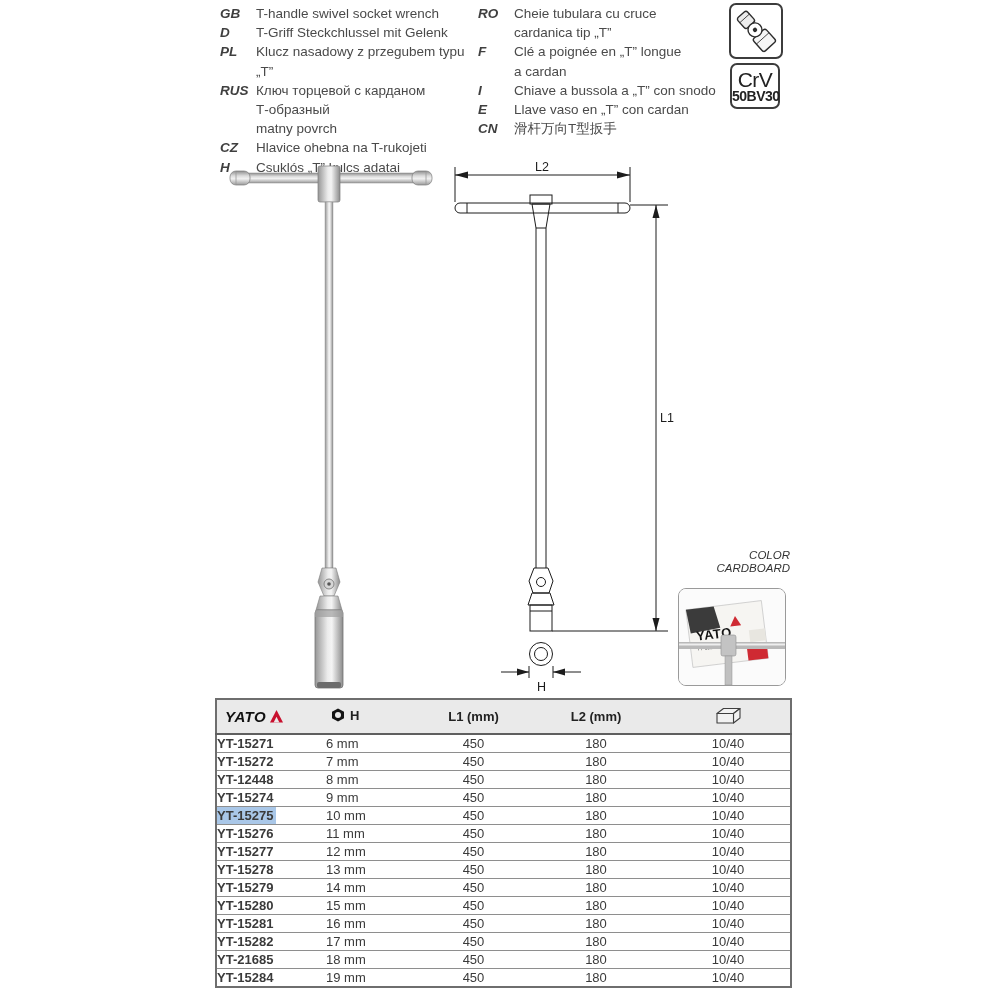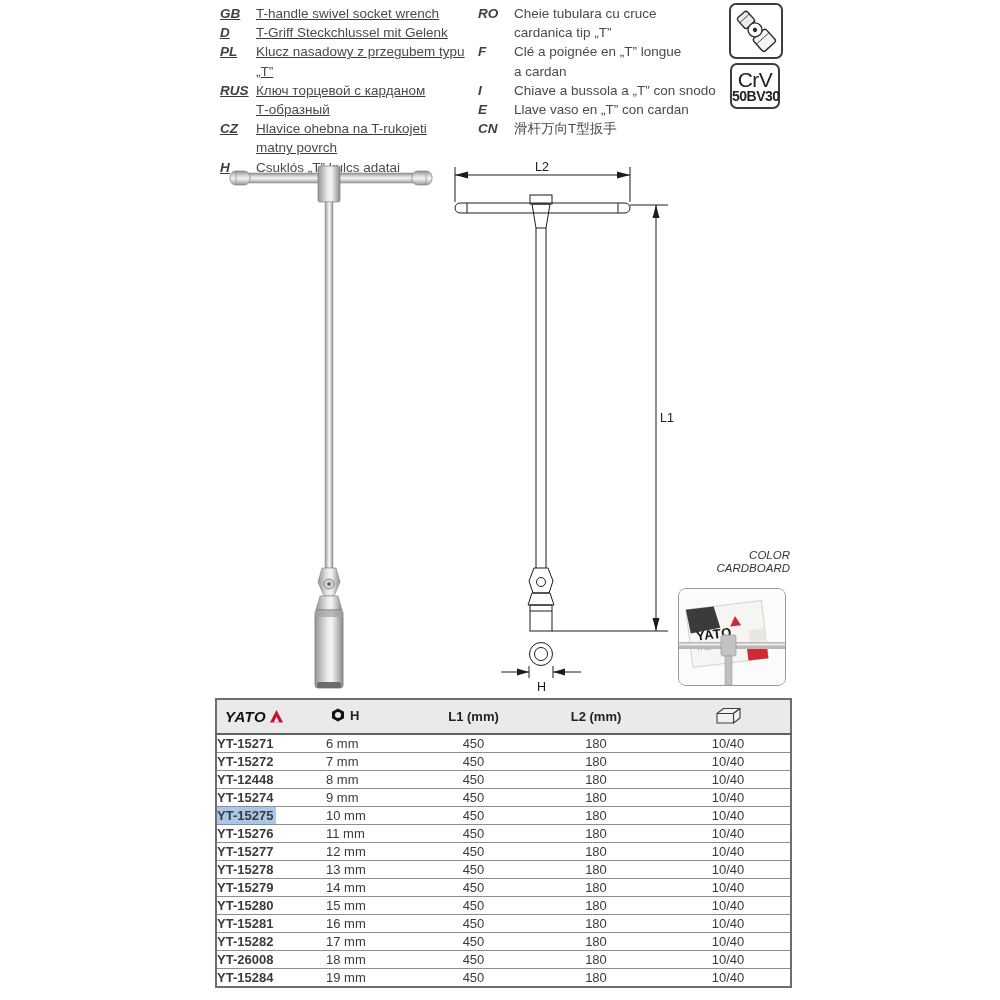--- a/index.html
+++ b/index.html
@@ -5,21 +5,21 @@
   html,body { margin:0; padding:0; background:#fff; }
   .page {
     position:relative; width:1000px; height:1000px; background:#fff;
     font-family:"Liberation Sans", sans-serif; overflow:hidden;
     color: var(--text-dark, #3a3a3a);
   }
   svg text { font-family:"Liberation Sans", sans-serif; }
 
   
   .lang-col { position:absolute; top:4px; }
-  .lang-col.left  { left:220px; width:250px;text-decoration:underline; }
+  .lang-col.left  { left:220px; width:250px; }
   .lang-col.right { left:478px; width:240px; }
   .lang-row { display:flex; font-size:13.5px; line-height:19.2px; color:#4a4a4a; }
   .lang-code { width:36px; flex:none; font-weight:bold; font-style:italic; color:#3f3f3f; }
   .lang-text { flex:1; }
 
   
   .badge { position:absolute; border:2px solid #3c3c3c; border-radius:7px; background:#fff; box-sizing:border-box; }
   .badge-joint { left:729px; top:3px;  width:54px; height:56px; display:flex; align-items:center; justify-content:center; }
   .badge-crv   { left:730px; top:63px; width:50px; height:46px; text-align:center; }
   .crv-main { display:block; font-size:21px; font-weight:normal; color:#222; line-height:23px; margin-top:3px; letter-spacing:-0.5px; }
@@ -74,26 +74,26 @@
       </div>
       <div class="lang-row">
         <span class="lang-code">RUS</span>
         <span class="lang-text">Ключ торцевой с карданом</span>
       </div>
       <div class="lang-row">
         <span class="lang-code"></span>
         <span class="lang-text">Т-образный</span>
       </div>
       <div class="lang-row">
+        <span class="lang-code"></span>
+        <span class="lang-text">matny povrch</span>
+      </div>
+      <div class="lang-row">
         <span class="lang-code">CZ</span>
         <span class="lang-text">Hlavice ohebna na T-rukojeti</span>
-      </div>
-      <div class="lang-row">
-        <span class="lang-code"></span>
-        <span class="lang-text">matny povrch</span>
       </div>
       <div class="lang-row">
         <span class="lang-code">H</span>
         <span class="lang-text">Csuklós „T” kulcs adatai</span>
       </div>
     </div>
   <div class="lang-col right" id="lang-right">
       <div class="lang-row">
         <span class="lang-code">RO</span>
         <span class="lang-text">Cheie tubulara cu cruce</span>
@@ -366,21 +366,21 @@
           <td class="pack-cell">10/40</td>
         </tr>
         <tr>
           <td class="model-cell">YT-15282</td>
           <td class="size-cell">17 mm</td>
           <td class="l1-cell">450</td>
           <td class="l2-cell">180</td>
           <td class="pack-cell">10/40</td>
         </tr>
         <tr>
-          <td class="model-cell">YT-26008</td>
+          <td class="model-cell">YT-21685</td>
           <td class="size-cell">18 mm</td>
           <td class="l1-cell">450</td>
           <td class="l2-cell">180</td>
           <td class="pack-cell">10/40</td>
         </tr>
         <tr>
           <td class="model-cell">YT-15284</td>
           <td class="size-cell">19 mm</td>
           <td class="l1-cell">450</td>
           <td class="l2-cell">180</td>

